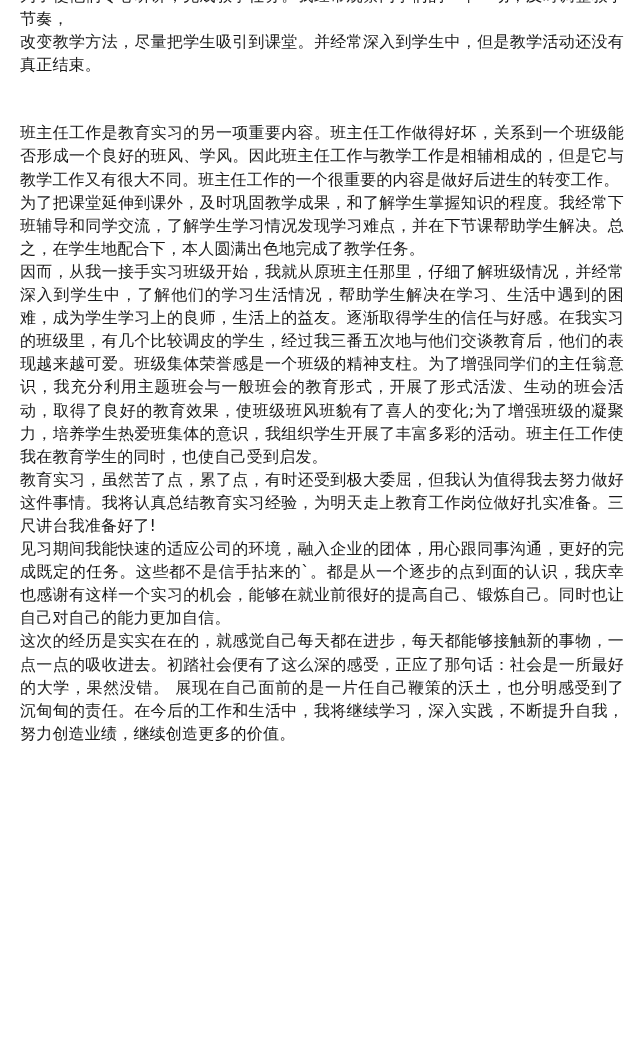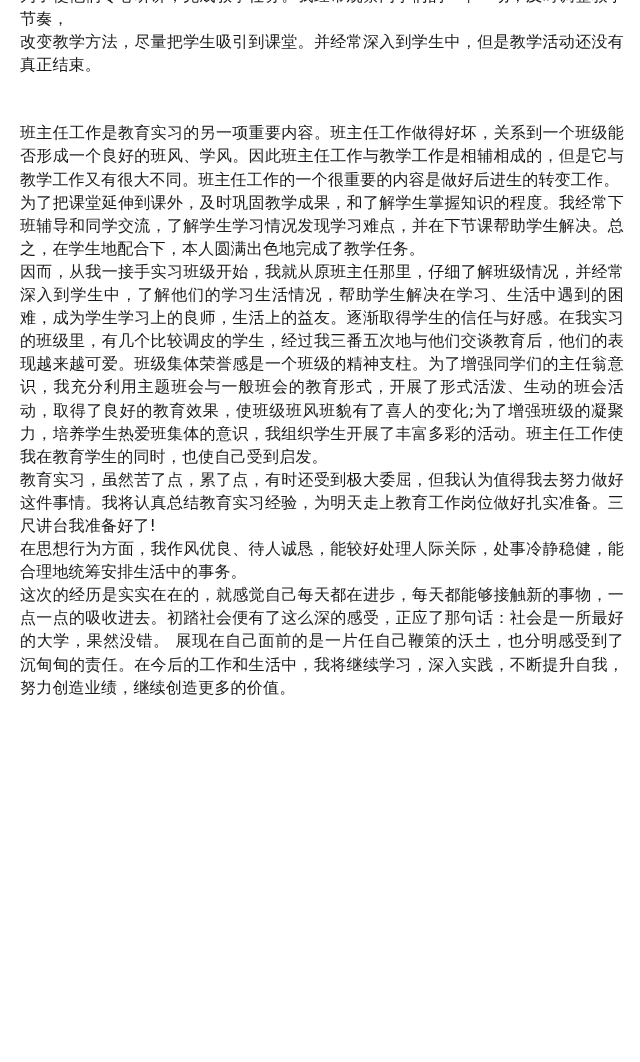--- a/index.html
+++ b/index.html
@@ -37,15 +37,15 @@
 <body>
 
 <div class="doc">
   <p>为了使他们专心听讲，完成教学任务。我经常观察同学们的一举一动，及时调整教学节奏，</p>
   <p>改变教学方法，尽量把学生吸引到课堂。并经常深入到学生中，但是教学活动还没有真正结束。</p>
   <div class="gap"></div>
   <p>班主任工作是教育实习的另一项重要内容。班主任工作做得好坏，关系到一个班级能否形成一个良好的班风、学风。因此班主任工作与教学工作是相辅相成的，但是它与教学工作又有很大不同。班主任工作的一个很重要的内容是做好后进生的转变工作。</p>
   <p>为了把课堂延伸到课外，及时巩固教学成果，和了解学生掌握知识的程度。我经常下班辅导和同学交流，了解学生学习情况发现学习难点，并在下节课帮助学生解决。总之，在学生地配合下，本人圆满出色地完成了教学任务。</p>
   <p>因而，从我一接手实习班级开始，我就从原班主任那里，仔细了解班级情况，并经常深入到学生中，了解他们的学习生活情况，帮助学生解决在学习、生活中遇到的困难，成为学生学习上的良师，生活上的益友。逐渐取得学生的信任与好感。在我实习的班级里，有几个比较调皮的学生，经过我三番五次地与他们交谈教育后，他们的表现越来越可爱。班级集体荣誉感是一个班级的精神支柱。为了增强同学们的主任翁意识，我充分利用主题班会与一般班会的教育形式，开展了形式活泼、生动的班会活动，取得了良好的教育效果，使班级班风班貌有了喜人的变化;为了增强班级的凝聚力，培养学生热爱班集体的意识，我组织学生开展了丰富多彩的活动。班主任工作使我在教育学生的同时，也使自己受到启发。</p>
   <p>教育实习，虽然苦了点，累了点，有时还受到极大委屈，但我认为值得我去努力做好这件事情。我将认真总结教育实习经验，为明天走上教育工作岗位做好扎实准备。三尺讲台我准备好了!</p>
-  <p>在思想行为方面，我作风优良、待人诚恳，能较好处理人际关际，处事冷静稳健，能合理地统筹安排生活中的事务。</p>
+  <p>见习期间我能快速的适应公司的环境，融入企业的团体，用心跟同事沟通，更好的完成既定的任务。这些都不是信手拈来的`。都是从一个逐步的点到面的认识，我庆幸也感谢有这样一个实习的机会，能够在就业前很好的提高自己、锻炼自己。同时也让自己对自己的能力更加自信。</p>
   <p>这次的经历是实实在在的，就感觉自己每天都在进步，每天都能够接触新的事物，一点一点的吸收进去。初踏社会便有了这么深的感受，正应了那句话：社会是一所最好的大学，果然没错。 展现在自己面前的是一片任自己鞭策的沃土，也分明感受到了沉甸甸的责任。在今后的工作和生活中，我将继续学习，深入实践，不断提升自我，努力创造业绩，继续创造更多的价值。</p>
 </div>
 
 </body></html>

